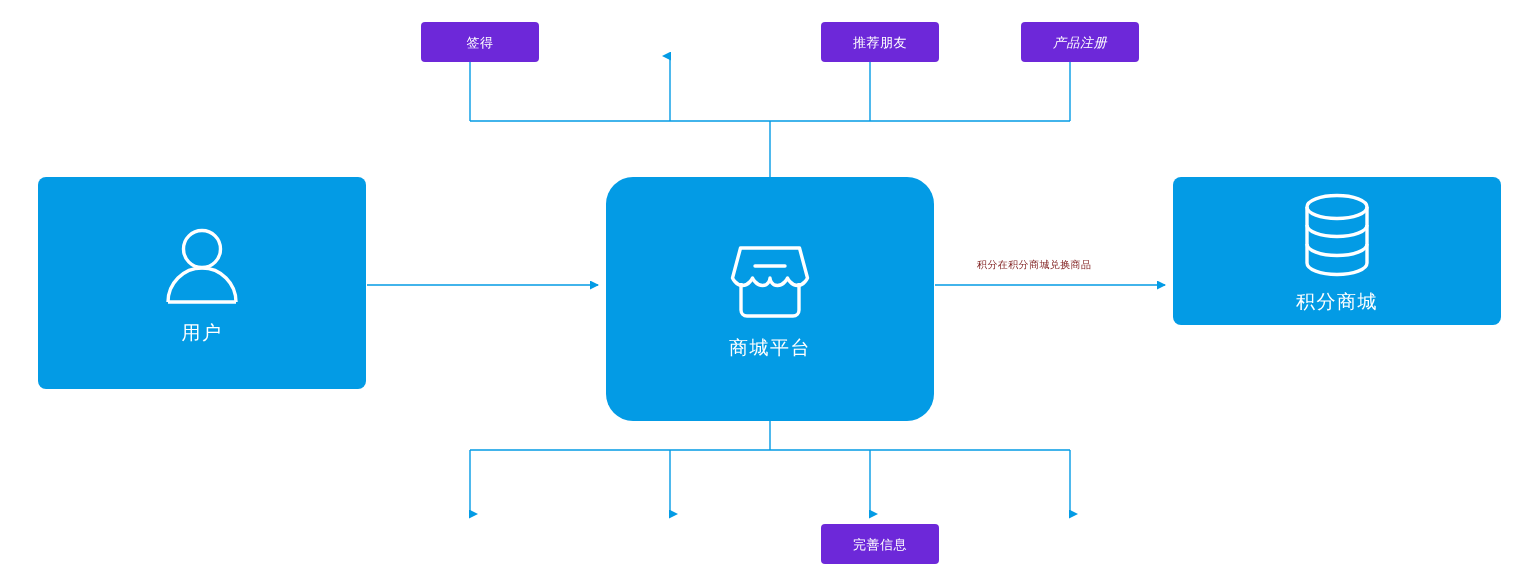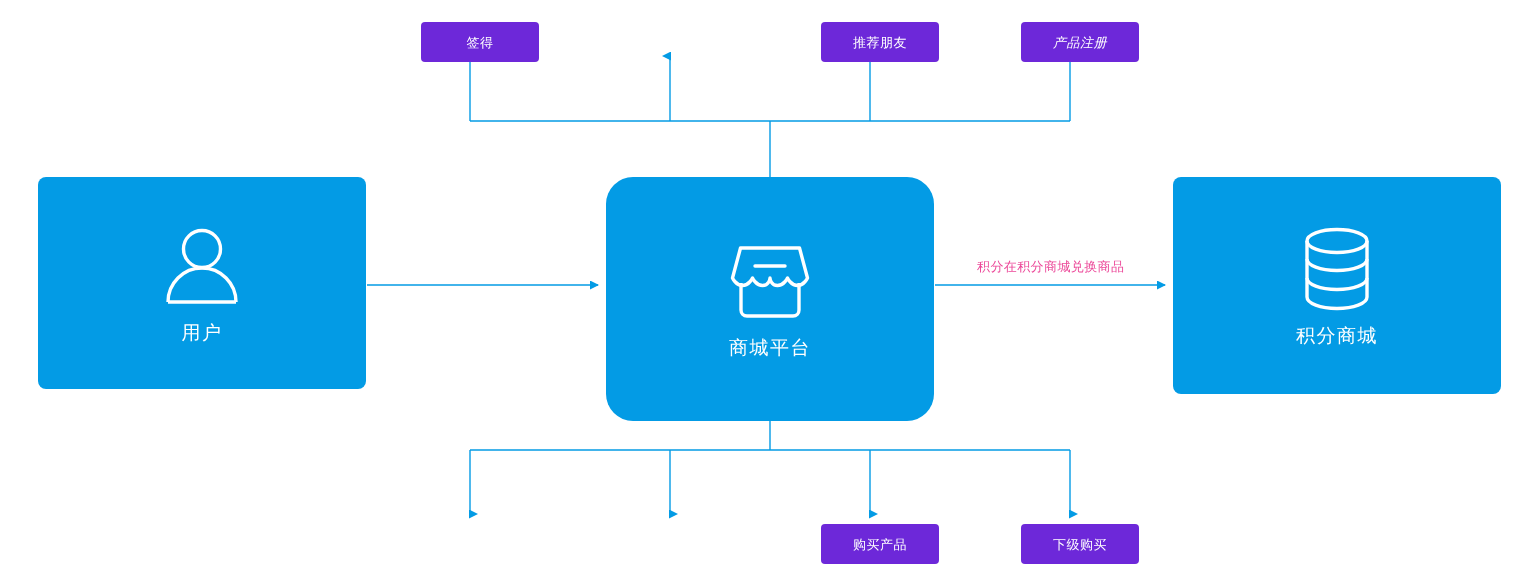--- a/index.html
+++ b/index.html
@@ -66,22 +66,22 @@
   .node-small .caption {
     color: #ffffff;
     font-size: 13px;
     letter-spacing: 0.5px;
     line-height: 1;
     white-space: nowrap;
   }
   
   .edge-label {
     position: absolute;
-    color: #ec4899;
-    font-size: 13px;
+    color: #7f1d1d;
+    font-size: 10px;
     letter-spacing: 0.4px;
     line-height: 1;
     white-space: nowrap;
   }
 </style>
 </head>
 <body>
 
 <div id="canvas">
 
@@ -145,21 +145,21 @@
                  C8 43.5 4.5 36 4.5 36 Z" fill="none" stroke="#ffffff" stroke-width="3.4" stroke-linejoin="round"></path>
 
         <line x1="27" y1="24" x2="57" y2="24" stroke="#ffffff" stroke-width="3.4" stroke-linecap="round"></line>
 
         <path d="M13 41 V68 C13 71.5 15.5 74 19 74 H65 C68.5 74 71 71.5 71 68 V41" fill="none" stroke="#ffffff" stroke-width="3.4" stroke-linejoin="round"></path>
       </svg>
     </span>
     <span class="caption">商城平台</span>
   </div>
 
-  <div class="node-big" style="left:1173px; top:177px; width:328px; height:217px;">
+  <div class="node-big" style="left:1173px; top:177px; width:328px; height:148px;">
     <span class="glyph">
       <svg width="76" height="86" viewBox="0 0 76 86" xmlns="http://www.w3.org/2000/svg">
         <ellipse cx="38" cy="15" rx="30" ry="11.5" fill="none" stroke="#ffffff" stroke-width="3.4"></ellipse>
         <path d="M8 15 V71 C8 77.4 21.4 82.5 38 82.5 C54.6 82.5 68 77.4 68 71 V15" fill="none" stroke="#ffffff" stroke-width="3.4"></path>
         <path d="M8 33 C8 39.4 21.4 44.5 38 44.5 C54.6 44.5 68 39.4 68 33" fill="none" stroke="#ffffff" stroke-width="3.4"></path>
         <path d="M8 52 C8 58.4 21.4 63.5 38 63.5 C54.6 63.5 68 58.4 68 52" fill="none" stroke="#ffffff" stroke-width="3.4"></path>
       </svg>
     </span>
     <span class="caption">积分商城</span>
   </div>
@@ -168,19 +168,16 @@
     <span class="caption">签得</span>
   </div>
   <div class="node-small" style="left:821px; top:14px;">
     <span class="caption">推荐朋友</span>
   </div>
   <div class="node-small" style="left:1021px; top:14px;font-style:italic;">
     <span class="caption">产品注册</span>
   </div>
 
   <div class="node-small" style="left:821px; top:516px;">
-    <span class="caption">购买产品</span>
-  </div>
-  <div class="node-small" style="left:1021px; top:516px;">
-    <span class="caption">下级购买</span>
+    <span class="caption">完善信息</span>
   </div>
 
 </div>
 
 </body></html>

